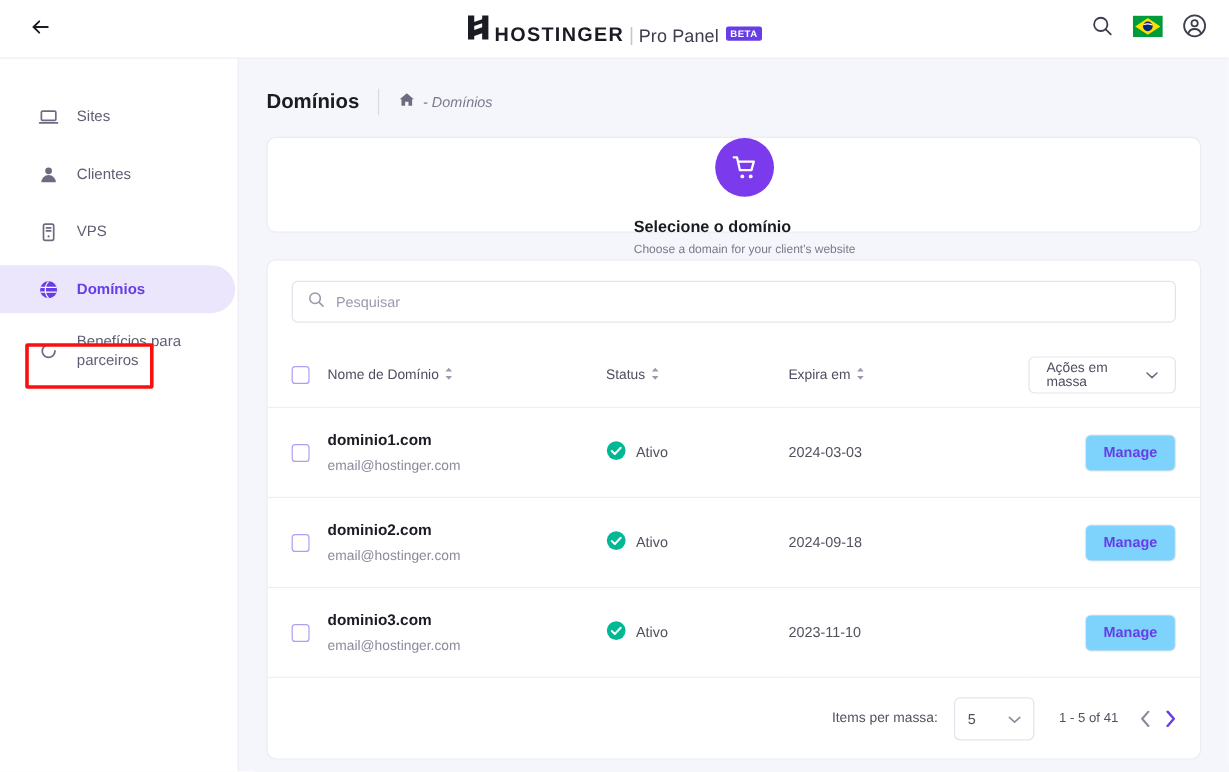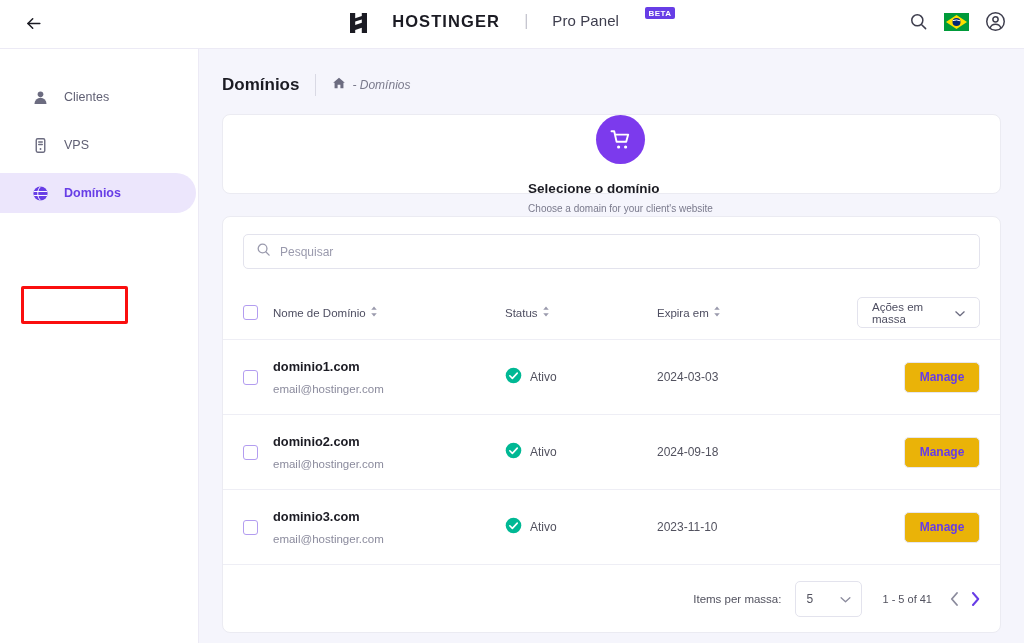--- a/index.html
+++ b/index.html
@@ -20,21 +20,21 @@
     display: flex; align-items: center;
   }
   .back-btn {
     position: absolute; left: 20px; top: 12px;
     width: 26px; height: 26px;
     display: flex; align-items: center; justify-content: center;
     cursor: pointer;
   }
   .brand {
     position: absolute; left: 0; right: 0; top: 12px;
-    display: flex; align-items: flex-start; justify-content: center; gap: 24px;
+    display: flex; align-items: flex-end; justify-content: center; gap: 4px;
   }
   .brand-mark { display: block; }
   .brand-name {
     font-size: 16.5px; font-weight: bold; letter-spacing: 1.1px;
     color: #1b1b23;
   }
   .brand-sep { color: #c6c6d0; font-size: 16px; font-weight: 300; }
   .brand-sub { font-size: 15px; color: #3d3d4d; letter-spacing: .1px; }
   .beta-badge {
     background: #673de6; color: #ffffff;
@@ -186,21 +186,21 @@
     display: inline-flex; align-items: center; justify-content: center; gap: 23px;
     height: 31px; padding: 0 14px;
     border: 1px solid #e3e3ed; border-radius: 5px;
     background: #fff; font-size: 11.5px; color: #4e4e61;
     cursor: pointer;
   }
   .manage-btn {
     display: inline-flex; align-items: center; justify-content: center;
     width: 76px; height: 31px;
     border: 1px solid #e6e6ef; border-radius: 5px;
-    background: #eab308;
+    background: #7dd3fc;
     font-size: 12px; font-weight: bold; color: #673de6;
     cursor: pointer;
   }
 
   
   .pagination {
     display: flex; align-items: center; justify-content: flex-end;
     gap: 14px; height: 67px; padding-right: 20px;
   }
   .pg-label { font-size: 11.5px; color: #52525f; }
@@ -263,20 +263,29 @@
           <circle cx="12" cy="12" r="10"></circle>
             <circle cx="12" cy="9.5" r="3"></circle>
           <path d="M5.8 19.4a6.6 6.6 0 0 1 12.4 0"></path>
         </svg>
       </span>
     </div>
   </div>
 
   <div class="sidebar">
 
+    <div class="nav-item">
+      <span class="nav-icon">
+        <svg width="17" height="17" viewBox="0 0 24 24" fill="none" stroke="#6c6c80" stroke-width="2" stroke-linejoin="round">
+          <rect x="3.5" y="5" width="17" height="11" rx="1.5"></rect>
+            <line x1="1.5" y1="19" x2="22.5" y2="19" stroke-linecap="round"></line>
+        </svg>
+      </span>
+      <span class="nav-label">Sites</span>
+    </div>
 
     <div class="nav-item">
       <span class="nav-icon">
         <svg width="17" height="17" viewBox="0 0 24 24" fill="#6c6c80">
           <circle cx="12" cy="7.5" r="4"></circle>
             <path d="M3.5 21a8.5 8.5 0 0 1 17 0z"></path>
         </svg>
       </span>
       <span class="nav-label">Clientes</span>
     </div>
@@ -298,20 +307,28 @@
       <span class="nav-icon">
         <svg width="17" height="17" viewBox="0 0 24 24" fill="#673de6">
           <circle cx="12" cy="12" r="10"></circle>
           <path d="M12 2.4c-2.6 2.3-3.9 5.6-3.9 9.6s1.3 7.3 3.9 9.6" stroke="#ffffff" stroke-width="1.4" fill="none"></path>
           <path d="M2.6 9.2h18.8M2.6 14.8h18.8" stroke="#ffffff" stroke-width="1.4" fill="none"></path>
         </svg>
       </span>
       <span class="nav-label">Domínios</span>
     </div>
 
+    <div class="nav-item tall">
+      <span class="nav-icon">
+        <svg width="17" height="17" viewBox="0 0 24 24" fill="none" stroke="#6c6c80" stroke-width="2.1" stroke-linecap="round">
+          <path d="M19.5 12a7.5 7.5 0 1 1-4.4-6.8"></path>
+        </svg>
+      </span>
+      <span class="nav-label">Benefícios para parceiros</span>
+    </div>
 
     <div class="annot-box"></div>
   </div>
 
   <div class="main">
 
     <div class="page-head">
       <div class="page-title">Domínios</div>
       <div class="head-divider"></div>
       <div class="crumb">

